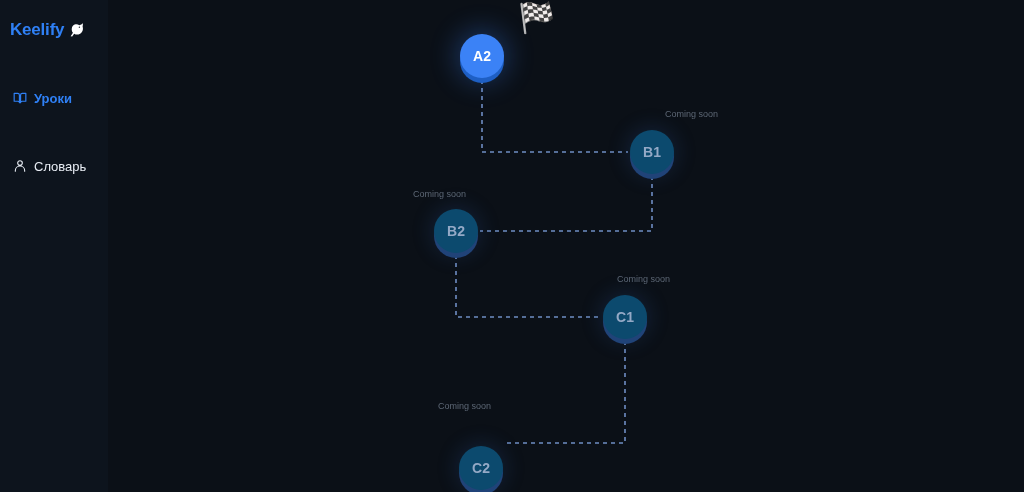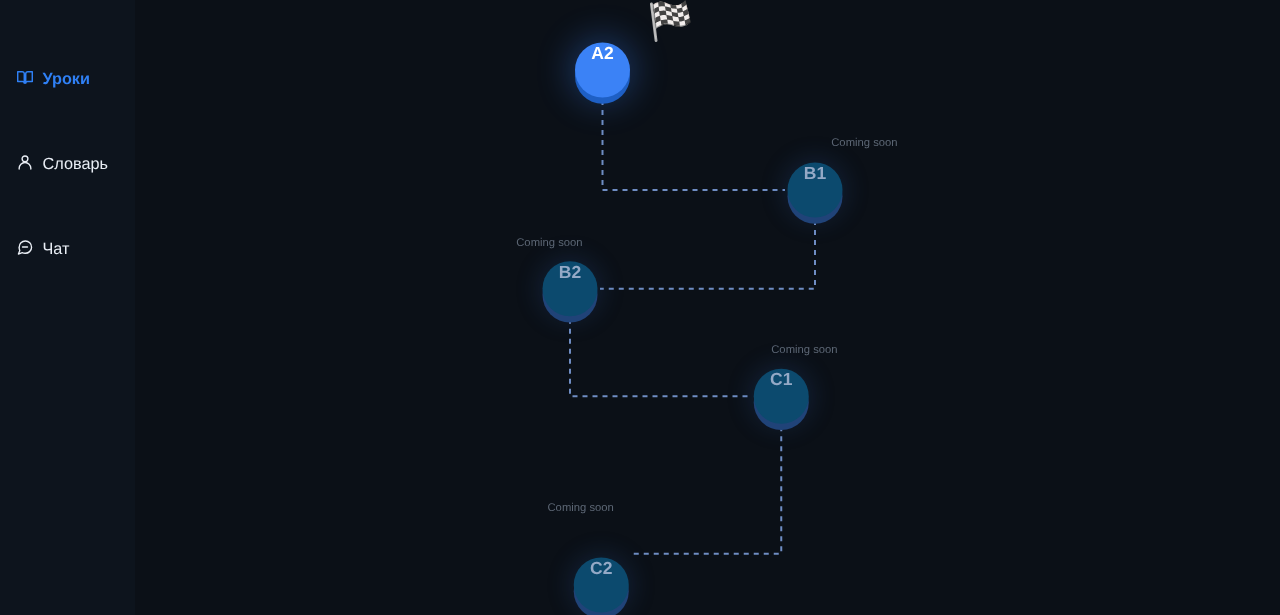--- a/index.html
+++ b/index.html
@@ -67,21 +67,21 @@
     height:492px;
     background:#0b1017;
     overflow:hidden;
   }
   #edges { position:absolute; left:0; top:0; width:916px; height:492px; }
 
   .node {
     position:absolute;
     width:44px; height:44px;
     border-radius:50%;
-    display:flex; align-items:flex-start; justify-content:center;
+    display:flex; align-items:center; justify-content:center;
     font-size:14px; font-weight:bold;
     cursor:pointer;
     user-select:none;
   }
   .node.active {
     background:#3b82f6;
     color:#ffffff;
     box-shadow:0 5px 0 0 #1e5fc4, 0 0 26px 5px rgba(59,130,246,.30);
   }
   .node.locked {
@@ -104,20 +104,29 @@
     user-select:none;
   }
 </style>
 </head>
 <body>
 
 <div id="app">
 
   <aside id="sidebar">
 
+    <div id="brand">
+      <span id="brand-text">Keelify</span>
+      <span id="brand-icon">
+        <svg viewBox="0 0 24 24" width="18" height="18">
+          <path d="M20 3c-1.4 1.2-3.1 2.1-4.9 2.6C13.6 4.6 11.8 4 10 4.4 7.2 5 5.3 7.4 5 10.2c-.2 2 .4 3.9 1.6 5.4l-3.1 4.6 2.1.5 2.6-3.8c1.7 1.1 3.8 1.5 5.8 1 3.3-.8 5.6-3.7 5.9-7 .1-1.1 0-2.2-.4-3.2L20 3z" fill="#ffffff"></path>
+          <circle cx="15.2" cy="8.2" r="0.9" fill="#0d141d"></circle>
+        </svg>
+      </span>
+    </div>
 
     <nav id="nav">
 
       <div class="nav-item active">
         <span class="nav-icon">
           <svg viewBox="0 0 24 24" width="14" height="14" fill="none" stroke="#2f80f5" stroke-width="2" stroke-linecap="round" stroke-linejoin="round">
             <path d="M2 4h6a3 3 0 0 1 3 3v13a2.5 2.5 0 0 0-2.5-2.5H2z"></path>
             <path d="M22 4h-6a3 3 0 0 0-3 3v13a2.5 2.5 0 0 1 2.5-2.5H22z"></path>
           </svg>
         </span>
@@ -129,29 +138,20 @@
         <span class="nav-icon">
           <svg viewBox="0 0 24 24" width="14" height="14" fill="none" stroke="#e8edf4" stroke-width="1.9" stroke-linecap="round" stroke-linejoin="round">
             <circle cx="12" cy="7" r="4"></circle>
             <path d="M4 21v-1a7 7 0 0 1 16 0v1"></path>
           </svg>
         </span>
         <span class="nav-label">Словарь</span>
       </div>
 
 
-      <div class="nav-item">
-        <span class="nav-icon">
-          <svg viewBox="0 0 24 24" width="14" height="14" fill="none" stroke="#e8edf4" stroke-width="1.9" stroke-linecap="round" stroke-linejoin="round">
-            <path d="M21 11.5a8.4 8.4 0 0 1-9 8.4 9.3 9.3 0 0 1-3.8-.8L3 21l1.9-4.9A8.3 8.3 0 0 1 4 11.5 8.4 8.4 0 0 1 12.5 3 8.4 8.4 0 0 1 21 11.5z"></path>
-            <path d="M8.6 11.3h6.8"></path>
-          </svg>
-        </span>
-        <span class="nav-label">Чат</span>
-      </div>
 
     </nav>
   </aside>
 
   <div id="divider"></div>
 
   <main id="map">
 
     <svg id="edges" viewBox="0 0 916 492" preserveAspectRatio="none">
       <g fill="none" stroke="#6f8dc4" stroke-width="1.6" stroke-dasharray="4 4" stroke-linecap="butt" stroke-linejoin="round">

